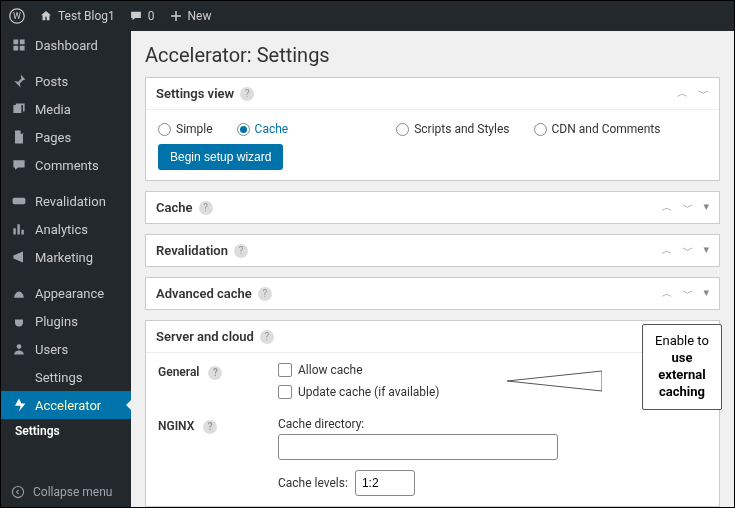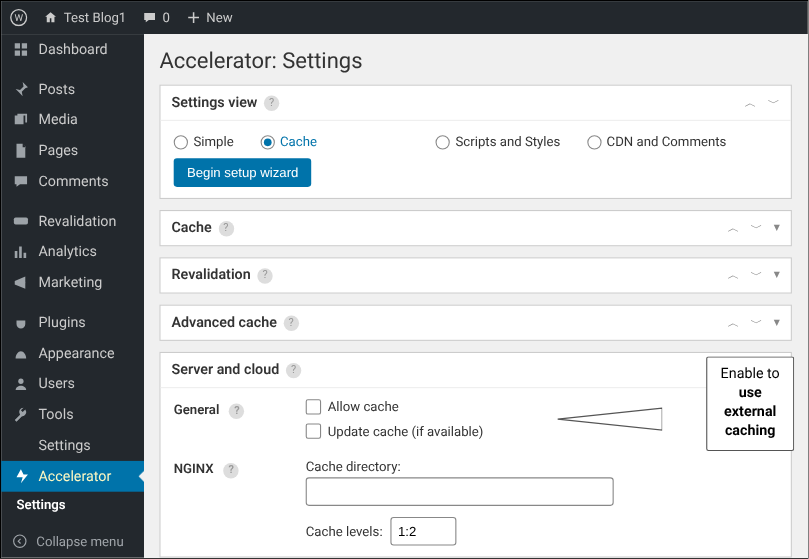--- a/index.html
+++ b/index.html
@@ -131,42 +131,36 @@
         </div>
       <div class="item">
           <svg viewBox="0 0 20 20">
             <path d="M3 8l12-5v14L3 12zM15 9a3 3 0 010 2z"></path>
           </svg>
           <span>Marketing</span>
         </div>
       <div class="sep"></div>
       <div class="item">
           <svg viewBox="0 0 20 20">
+            <path d="M4 16c0-4 3-8 6-8s6 4 6 8zM10 8l5-5"></path>
+          </svg>
+          <span>Appearance</span>
+        </div>
+      <div class="item">
+          <svg viewBox="0 0 20 20">
             <path d="M7 3v5M13 3v5M5 8h10v4a5 5 0 01-10 0z"></path>
           </svg>
           <span>Plugins</span>
-        </div>
-      <div class="item">
-          <svg viewBox="0 0 20 20">
-            <path d="M4 16c0-4 3-8 6-8s6 4 6 8zM10 8l5-5"></path>
-          </svg>
-          <span>Appearance</span>
         </div>
       <div class="item">
           <svg viewBox="0 0 20 20">
             <circle cx="10" cy="7" r="3"></circle>
             <path d="M4 17c0-3 3-5 6-5s6 2 6 5z"></path>
           </svg>
           <span>Users</span>
-        </div>
-      <div class="item">
-          <svg viewBox="0 0 20 20">
-            <path d="M13 2a5 5 0 00-4 8l-6 6 2 2 6-6a5 5 0 004-8l-3 3-2-2z"></path>
-          </svg>
-          <span>Tools</span>
         </div>
       <div class="item">
           <svg viewBox="0 0 20 20">
             <path d="M4 6h12M4 10h12M4 14h12M7 4v4M13 8v4M9 12v4"></path>
           </svg>
           <span>Settings</span>
         </div>
       <div class="item active">
           <svg viewBox="0 0 20 20">
             <path d="M10 2l3 6h5l-8 10 2-7H5z"></path>

